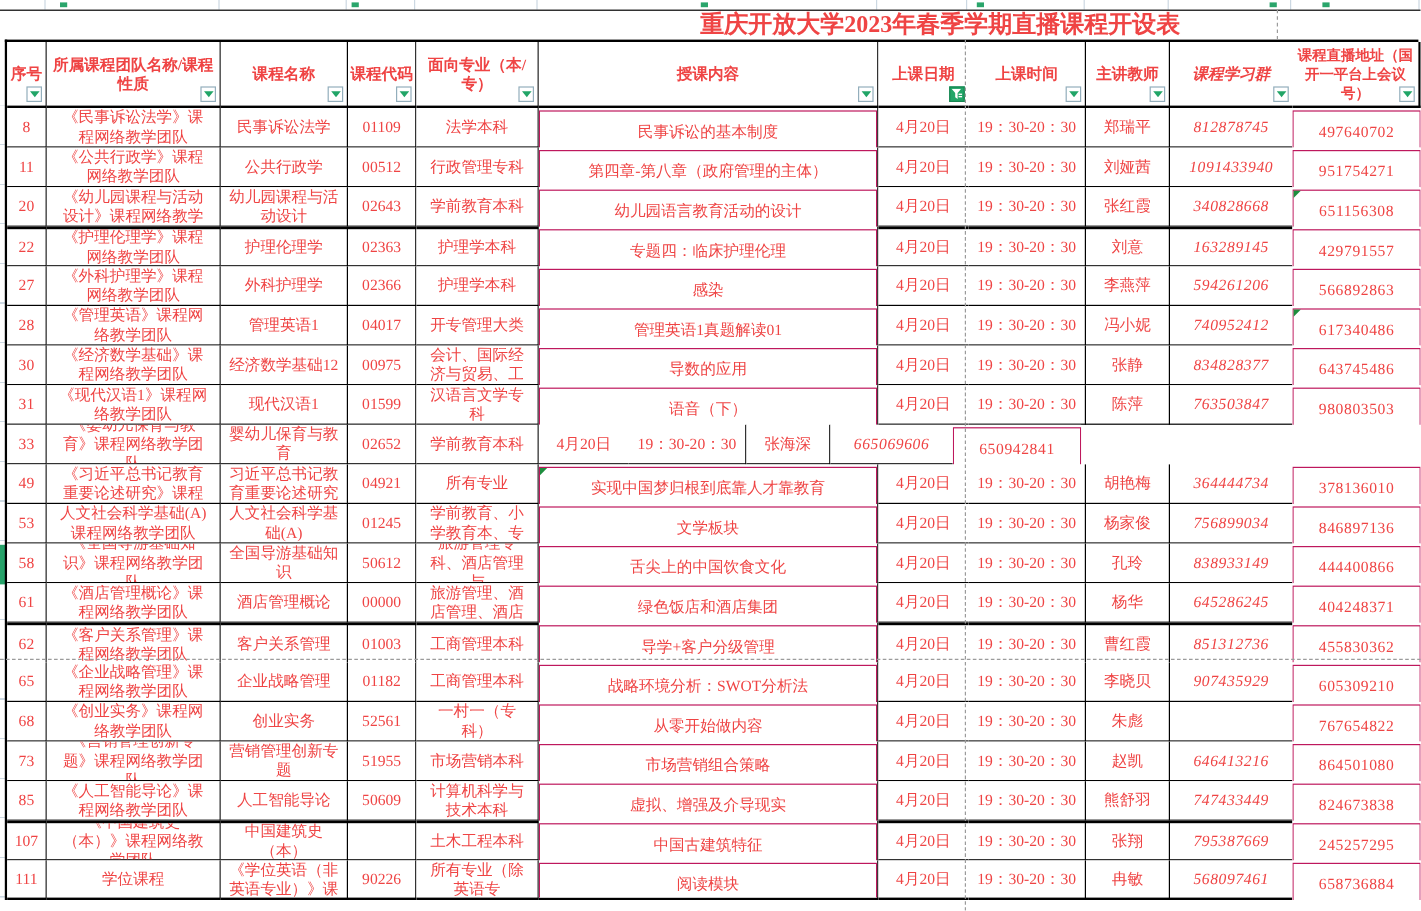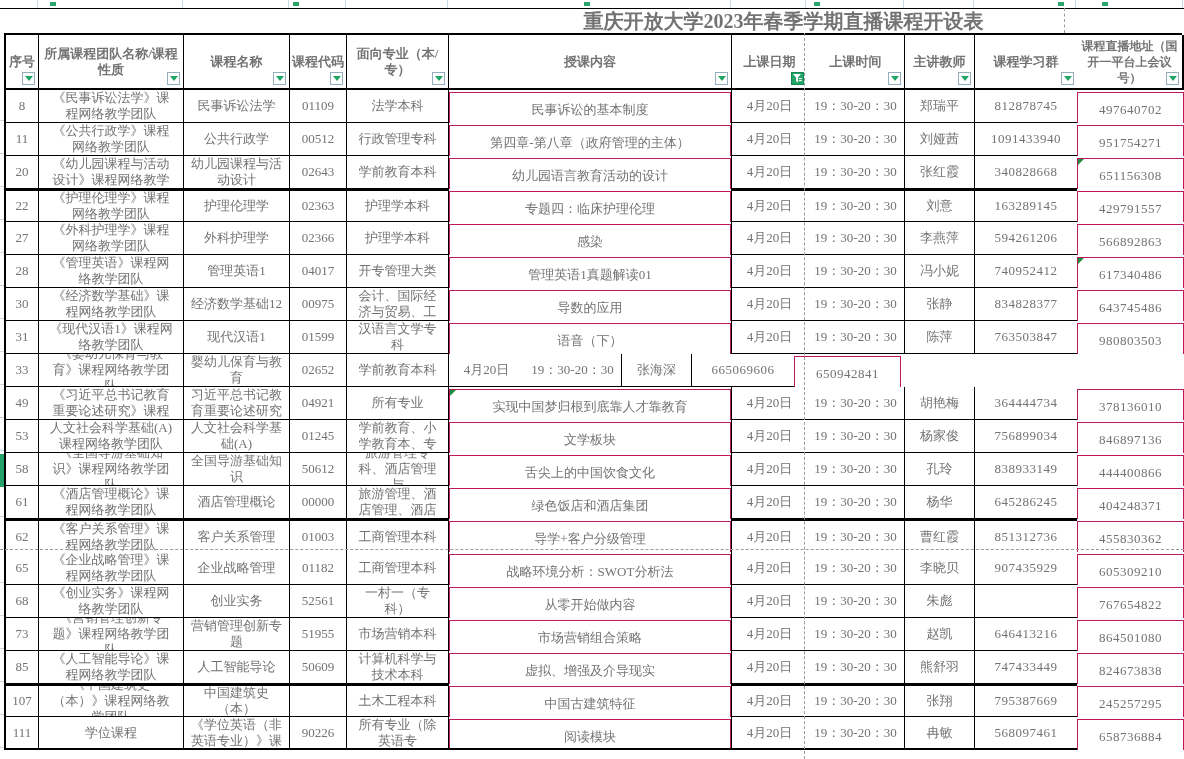--- a/index.html
+++ b/index.html
@@ -1,17 +1,17 @@
 <!DOCTYPE html>
 <html><head>
 <meta charset="utf-8">
 <style>
   html,body{margin:0;padding:0;background:#fff;}
   .sheet{position:relative;width:1184px;height:759px;background:#fff;overflow:hidden;
-         font-family:"Liberation Serif","DejaVu Serif",serif;color:#737373;}
+         font-family:"Liberation Serif","DejaVu Serif",serif;color:#ef4444;}
   
   .topstrip{position:absolute;left:0;top:0;width:1184px;height:8px;background:#fff;}
   .topstrip .gl{position:absolute;top:0;width:1px;height:8px;background:#ccd8e2;}
   .topstrip .nub{position:absolute;top:2px;width:6px;height:4px;background:#2aa56b;}
   
   .titlebar{position:absolute;left:0;top:8px;width:1184px;height:25px;border-top:1px solid #000;
             box-sizing:border-box;}
   .titlebar .t{display:block;padding-left:383px;text-align:center;font-weight:bold;
                font-size:20px;line-height:24px;white-space:nowrap;}
   
@@ -21,21 +21,21 @@
   
   .tbl{position:absolute;left:4px;top:33px;width:1178px;border-left:2px solid #000;border-top:2px solid #000;
        box-sizing:border-box;}
   .row{display:flex;width:1178px;}
   .cell{box-sizing:border-box;position:relative;display:flex;align-items:center;justify-content:center;
         text-align:center;font-size:13px;line-height:16px;overflow:hidden;
         border-right:1px solid #000;border-bottom:1px solid #000;background:#fff;}
   .c0{width:33px;} .c1{width:145px;padding:0 10px;} .c2{width:106px;padding:0 4px;}
   .c3{width:57px;} .c4{width:102px;padding:0 10px;text-align:center;} .c5{width:283px;}
   .c6{width:75px;border-right:none;} .c7{width:98px;align-items:center;} .c8{width:70px;}
-  .c9{width:102px;border-right:none;} .c10{width:107px;border-right:none;border-bottom:none;}
+  .c9{width:102px;border-right:none;font-style:italic;} .c10{width:107px;border-right:none;border-bottom:none;}
   .row.data .cell{height:33px;}
   .row.data .c5{border-bottom:none;}
   .row.data .c5,.row.data .c10{display:block;padding:0;}
   .box{box-sizing:border-box;margin:2px 0 0 0;height:36px;border:1px solid #be185d;position:relative;
        display:flex;align-items:center;justify-content:center;font-size:13px;background:#fff;}
   .corner{position:absolute;top:0;left:0;width:0;height:0;
           border-top:6px solid #1e8e3e;border-right:6px solid transparent;}
   
   .row.section .cell{border-top:2px solid #000;}
   .row.section .c5,.row.section .c10{border-top:none;}

